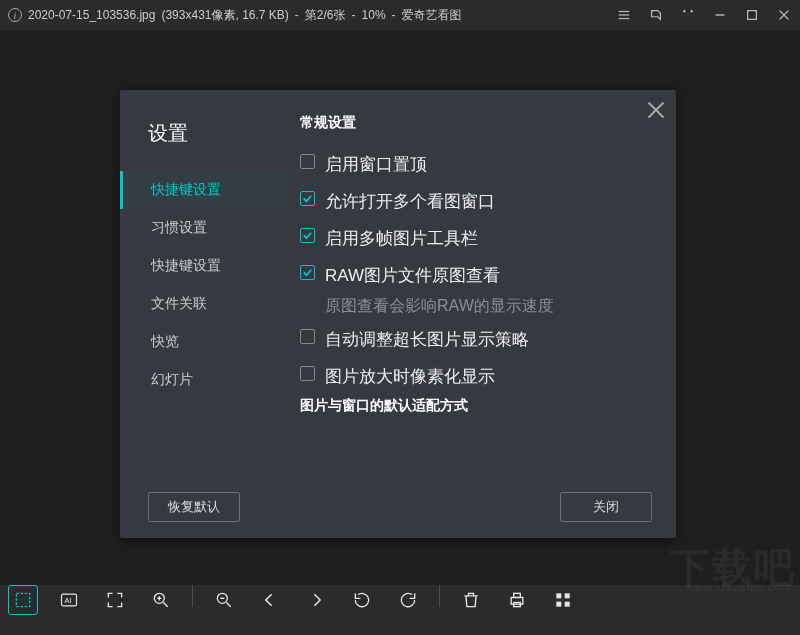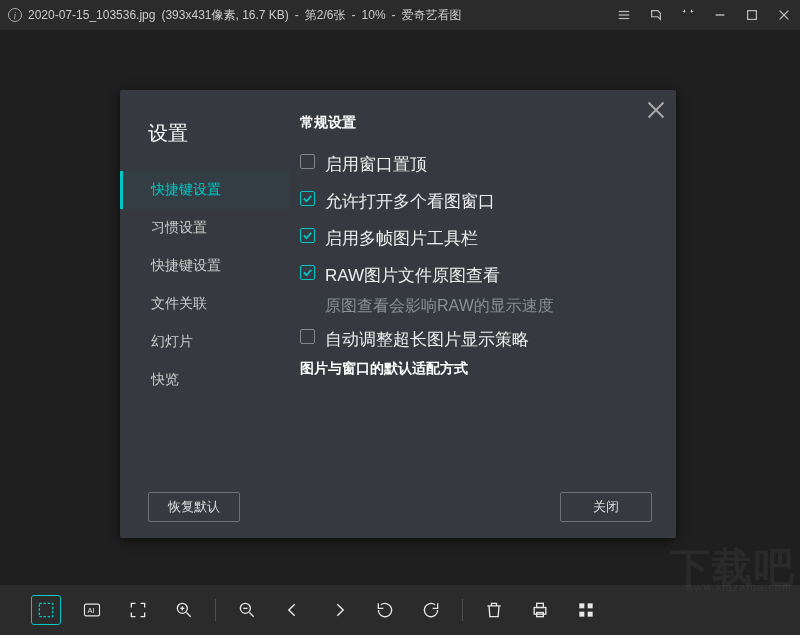--- a/index.html
+++ b/index.html
@@ -94,22 +94,22 @@
   .dlg-btn {
     min-width: 92px; height: 30px; border: 1px solid #6a6f78;
     background: transparent; color: #ddd; font-size: 13px;
     display: flex; align-items: center; justify-content: center;
     cursor: pointer; border-radius: 2px;
   }
   
   .toolbar {
     position: absolute; left: 0; right: 0; bottom: 0; height: 50px;
     background: #2b2b2b;
-    display: flex; align-items: center; gap: 16px;
-    padding: 0 31px;
+    display: flex; align-items: flex-start; gap: 16px;
+    padding: 0 8px;
   }
   .tool-btn {
     width: 30px; height: 30px; display: flex; align-items: center; justify-content: center;
     cursor: pointer; color: #e6e6e6; border-radius: 3px;
   }
   .tool-btn.active { color: #00c8c8; border: 1px solid #00c8c8; }
   .tool-btn svg { width: 20px; height: 20px; }
   .tool-sep { width: 1px; height: 22px; background: #4e4e4e; }
   
   .watermark {
@@ -184,22 +184,22 @@
       </svg>
   </span>
   <div class="dialog-body">
     <div class="dialog-sidebar">
       <div class="dialog-title">设置</div>
       <div id="sidebar-list">
           <div class="side-item active">快捷键设置</div>
           <div class="side-item">习惯设置</div>
           <div class="side-item">快捷键设置</div>
           <div class="side-item">文件关联</div>
+          <div class="side-item">快览</div>
           <div class="side-item">幻灯片</div>
-          <div class="side-item">快览</div>
         </div>
     </div>
     <div class="dialog-content">
       <div class="section-head">常规设置</div>
       <div id="options-list">
           <div class="opt-row">
             <span class="opt-box"></span>
             <span class="opt-label">启用窗口置顶</span>
           </div>
           <div class="opt-row">
@@ -223,20 +223,24 @@
               <svg viewBox="0 0 12 12">
                 <polyline points="2 6 5 9 10 3" fill="none" stroke="#00c8c8" stroke-width="2"></polyline>
               </svg>
             </span>
             <span class="opt-label">RAW图片文件原图查看</span>
           </div>
           <div class="opt-desc">原图查看会影响RAW的显示速度</div>
           <div class="opt-row">
             <span class="opt-box"></span>
             <span class="opt-label">自动调整超长图片显示策略</span>
+          </div>
+          <div class="opt-row">
+            <span class="opt-box"></span>
+            <span class="opt-label">图片放大时像素化显示</span>
           </div>
         </div>
       <div class="section-head" style="margin-top:2px">图片与窗口的默认适配方式</div>
     </div>
   </div>
   <div class="dialog-footer">
     <div class="dlg-btn">
       <span>恢复默认</span>
     </div>
     <div class="dlg-btn">

